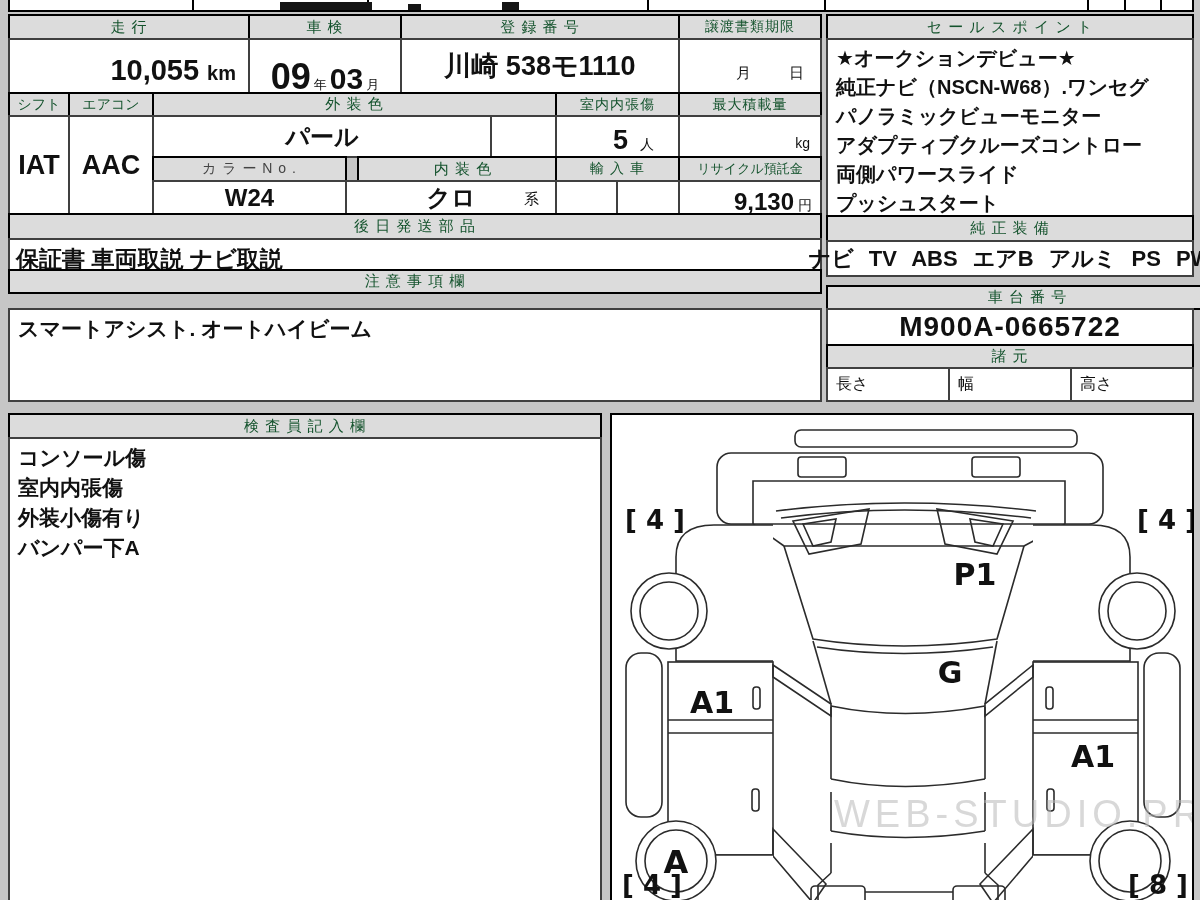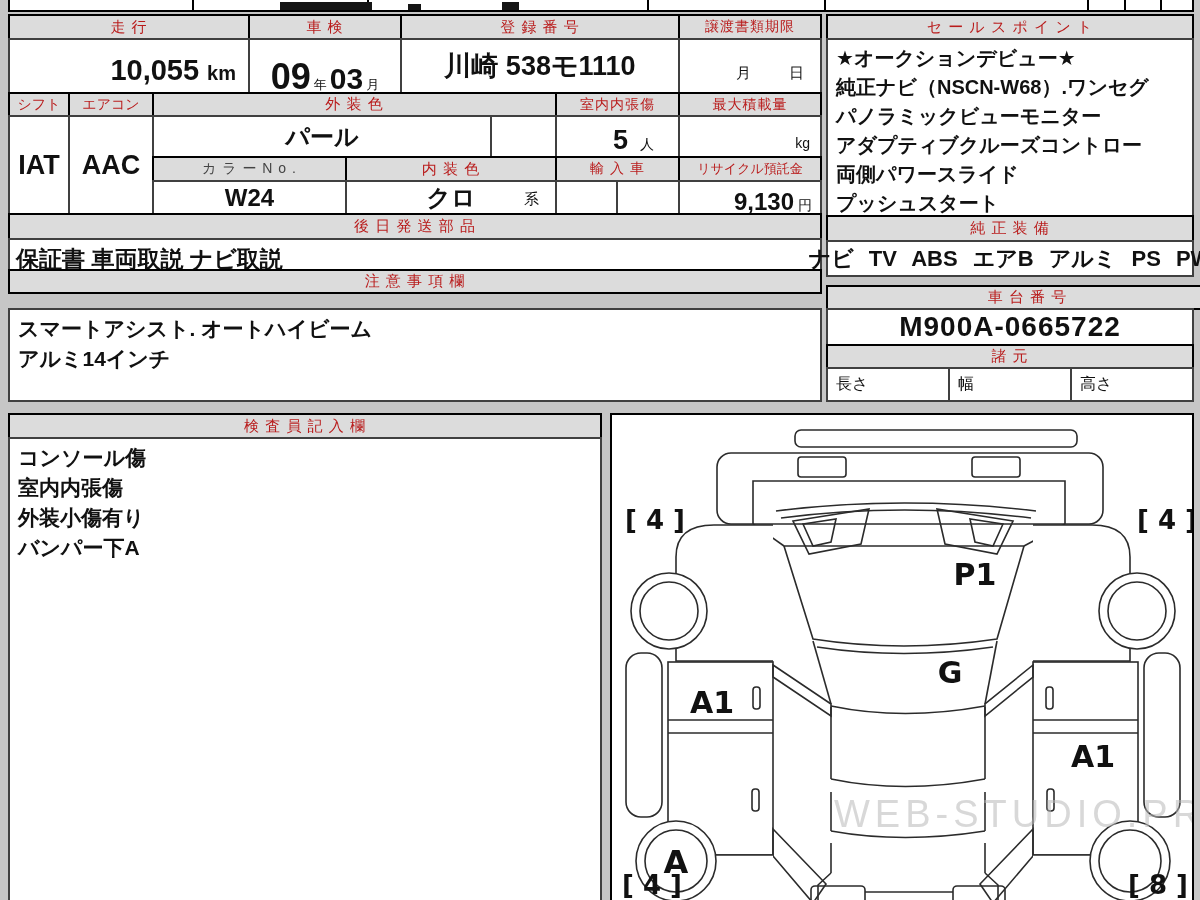--- a/index.html
+++ b/index.html
@@ -12,21 +12,21 @@
     position:relative;
   }
   .abs { position:absolute; }
   .cell {
     position:absolute; background:#fff; border:2px solid #404040;
     display:flex; align-items:center; justify-content:center;
   }
   .hdr {
     position:absolute; background:#dcdcdc; border:2px solid #000;
     display:flex; align-items:center; justify-content:center;
-    font-size:15px; color:#b91c1c; letter-spacing:1px;
+    font-size:15px; color:#14532d; letter-spacing:1px;
   }
   .big { font-weight:bold; }
   .lines { flex-direction:column; align-items:flex-start; justify-content:flex-start; padding:4px 8px; }
   .lines div { font-weight:bold; font-size:21px; line-height:30px; white-space:nowrap; }
   .frag { position:absolute; background:#151515; }
   .vline { position:absolute; top:0; width:2px; height:12px; background:#000; }
   svg text { font-family:"DejaVu Sans","Liberation Sans",sans-serif; font-weight:bold; fill:#111; }
   .wm {
     position:absolute; left:222px; top:378px; font-size:38px; letter-spacing:5px;
     color:#b9b9b9; opacity:.55; white-space:nowrap; pointer-events:none;
@@ -109,21 +109,21 @@
   <span class="big" style="font-size:27px;">5</span>
   <span style="font-size:14px;margin-left:12px;">人</span>
 </div>
 <div class="cell" style="left:678px;top:115px;width:144px;height:43px;justify-content:flex-end;align-items:flex-end;padding:0 10px 5px 0;">
   <span style="font-size:14px;">kg</span>
 </div>
 
 <div class="hdr" style="left:152px;top:156px;width:195px;height:26px;font-size:14px;color:#444;">
   <span>カ ラ ー N o .</span>
 </div>
-<div class="hdr" style="left:345px;top:156px;width:212px;height:26px;">
+<div class="hdr" style="left:357px;top:156px;width:212px;height:26px;">
   <span>内 装 色</span>
 </div>
 <div class="hdr" style="left:555px;top:156px;width:125px;height:26px;font-size:14px;">
   <span>輸 入 車</span>
 </div>
 <div class="hdr" style="left:678px;top:156px;width:144px;height:26px;font-size:13px;letter-spacing:0;">
   <span>リサイクル預託金</span>
 </div>
 
 <div class="cell" style="left:152px;top:180px;width:195px;height:35px;">
@@ -164,21 +164,20 @@
 </div>
 <div class="cell" style="left:826px;top:240px;width:368px;height:37px;">
   <span class="big" style="font-size:22px;word-spacing:9px;white-space:nowrap;">ナビ TV ABS エアB アルミ PS PW</span>
 </div>
 
 <div class="hdr" style="left:8px;top:269px;width:814px;height:25px;">
   <span>注 意 事 項 欄</span>
 </div>
 <div class="cell lines" style="left:8px;top:308px;width:814px;height:94px;">
   <div>スマートアシスト. オートハイビーム</div>
-  <div>アルミ14インチ</div>
 </div>
 
 <div class="hdr" style="left:826px;top:285px;width:403px;height:25px;">
   <span>車 台 番 号</span>
 </div>
 <div class="cell" style="left:826px;top:308px;width:368px;height:38px;">
   <span class="big" style="font-size:28px;letter-spacing:1px;">M900A-0665722</span>
 </div>
 <div class="hdr" style="left:826px;top:344px;width:368px;height:25px;">
   <span>諸 元</span>

